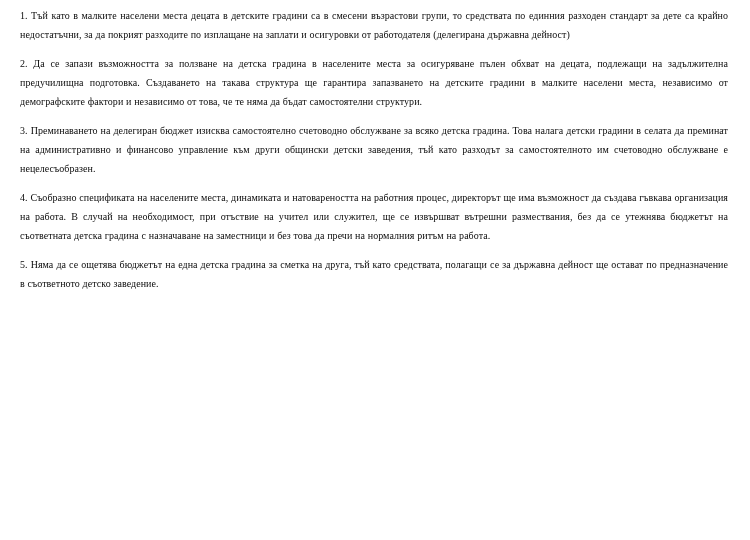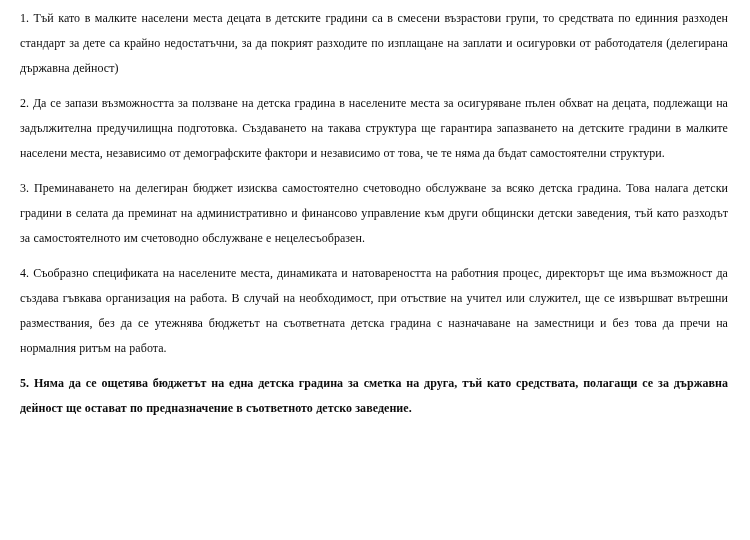--- a/index.html
+++ b/index.html
@@ -17,30 +17,29 @@
   .page {
     width: 750px;
     height: 540px;
     box-sizing: border-box;
     padding: 6px 22px 0 20px;
     position: relative;
   }
   .para {
     text-align: justify;
     text-justify: inter-word;
-    font-size: 12px;
-    line-height: 25px;
+    font-size: 10px;
+    line-height: 19px;
     margin: 0 0 10px 0;
     letter-spacing: 0.05px;
     word-spacing: 0.2px;
     color: #0b0b0b;
   }
   .para.last {
     margin-bottom: 0;
-    font-weight: bold;
   }
   
   .page {
     filter: none;
   }
 </style>
 </head>
 <body>
 
 <div class="page">

